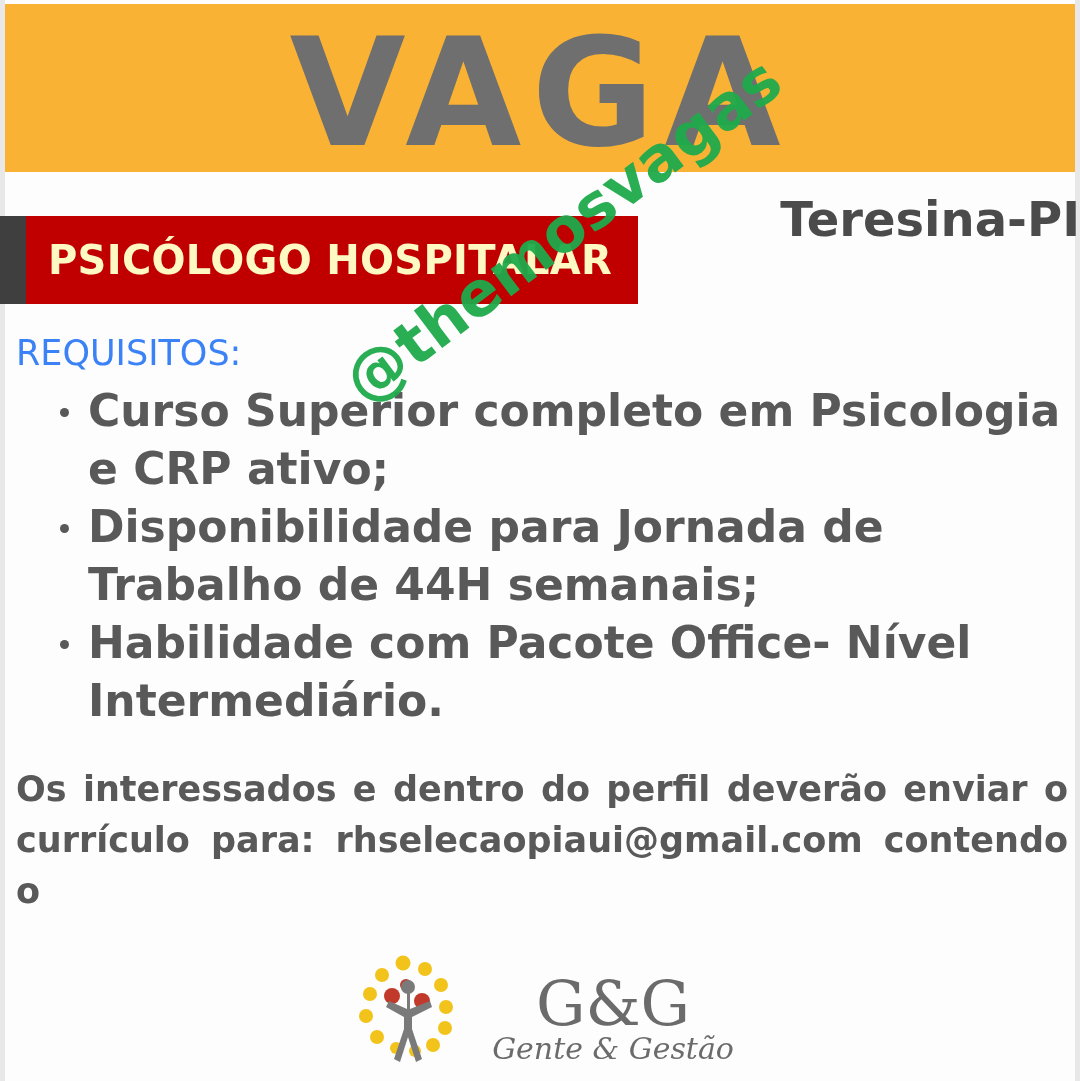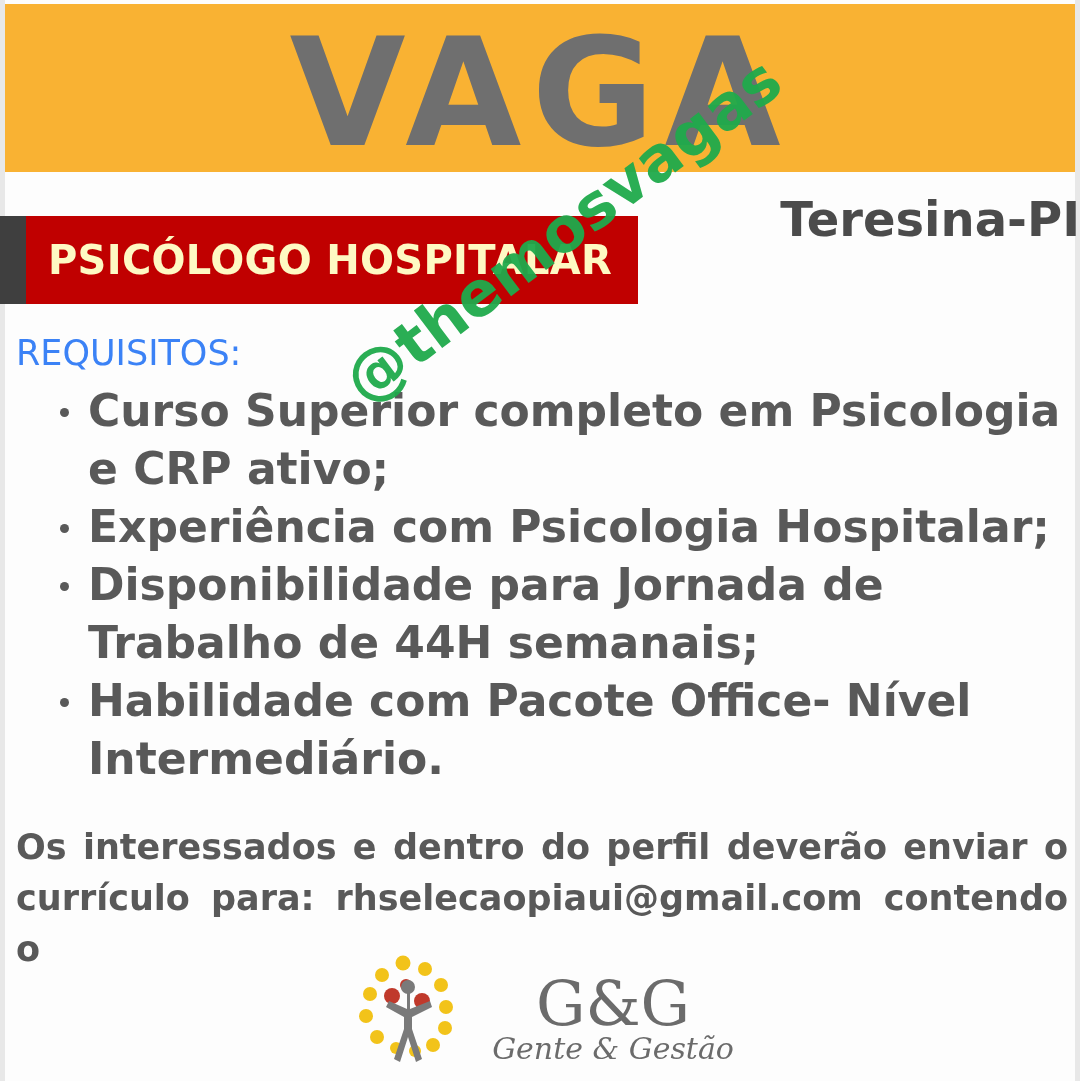--- a/index.html
+++ b/index.html
@@ -217,21 +217,20 @@
   <div class="title-tag">
     <div class="bar"></div>
     <div class="label">PSICÓLOGO HOSPITALAR</div>
   </div>
 
   <div class="body-area">
     <p class="req-heading">REQUISITOS:</p>
 
     <ul class="req-list">
       <li>Curso Superior completo em Psicologia e CRP ativo;</li>
-      <li>Experiência com Psicologia Hospitalar;</li>
       <li>Disponibilidade para Jornada de Trabalho de 44H semanais;</li>
       <li>Habilidade com Pacote Office- Nível Intermediário.</li>
     </ul>
 
     <div class="paragraph">
       <span>Os interessados e dentro do perfil deverão enviar o currículo para: rhselecaopiaui@gmail.com contendo o</span>
       
     </div>
   </div>
 

